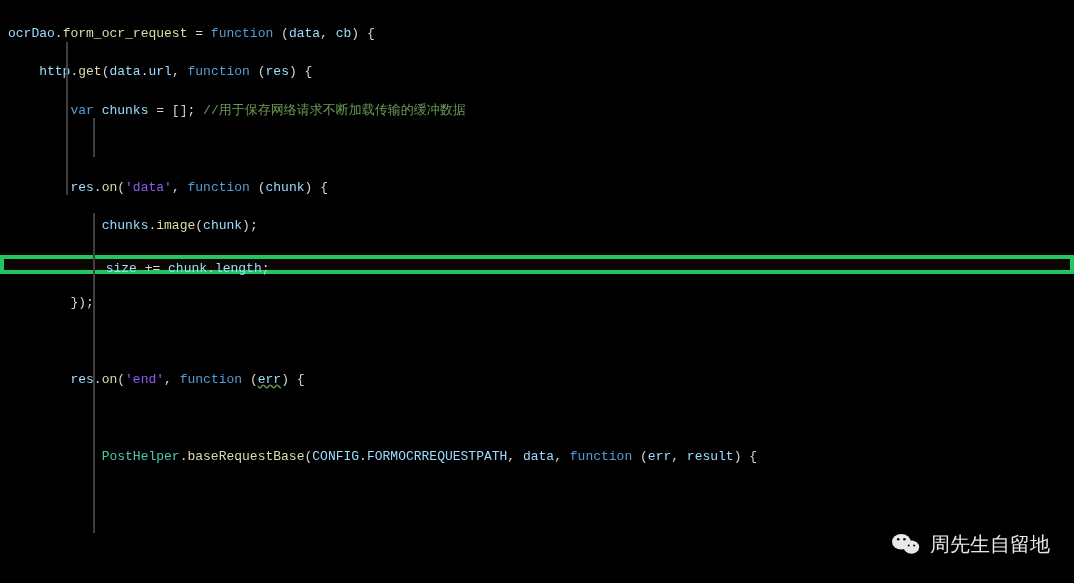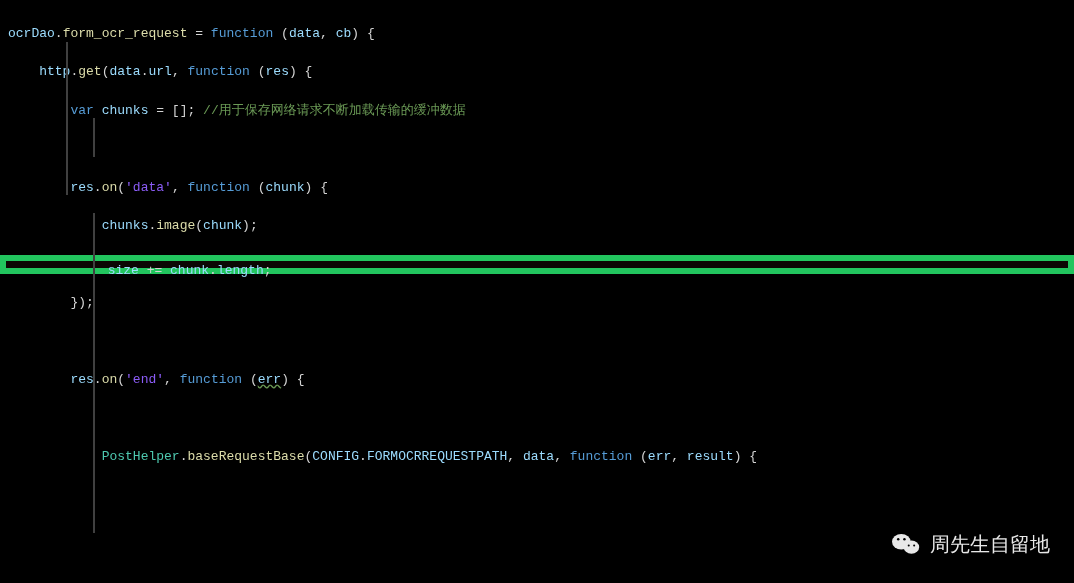--- a/index.html
+++ b/index.html
@@ -17,21 +17,21 @@
     .code-container {
       padding: 4px 0;
       white-space: pre;
     }
     .line {
       padding-left: 8px;
       height: 19px;
       position: relative;
     }
     .highlighted {
-      border: 6px solid #22c55e;
+      border: 4px solid #22c55e;
       background: rgba(80, 50, 30, 0.15);
     }
     .collapse-bar {
       position: absolute;
       left: 66px;
       width: 2px;
       background: #404040;
     }
     .collapse-bar-2 {
       position: absolute;

